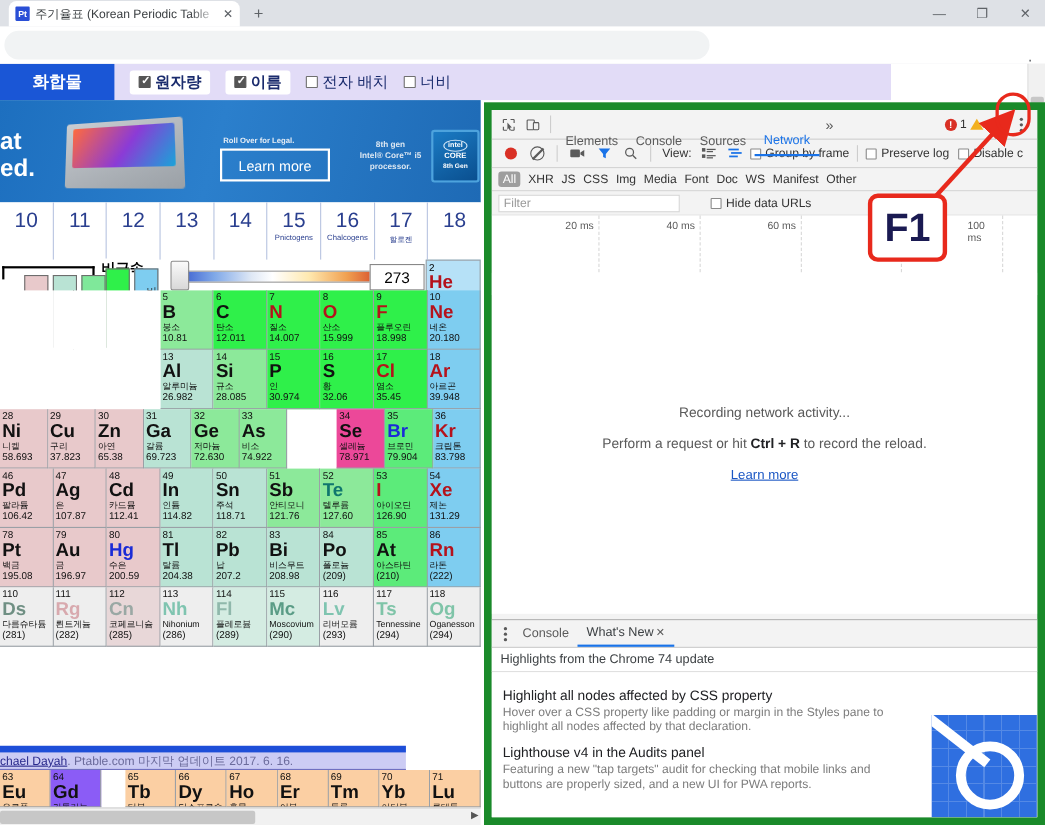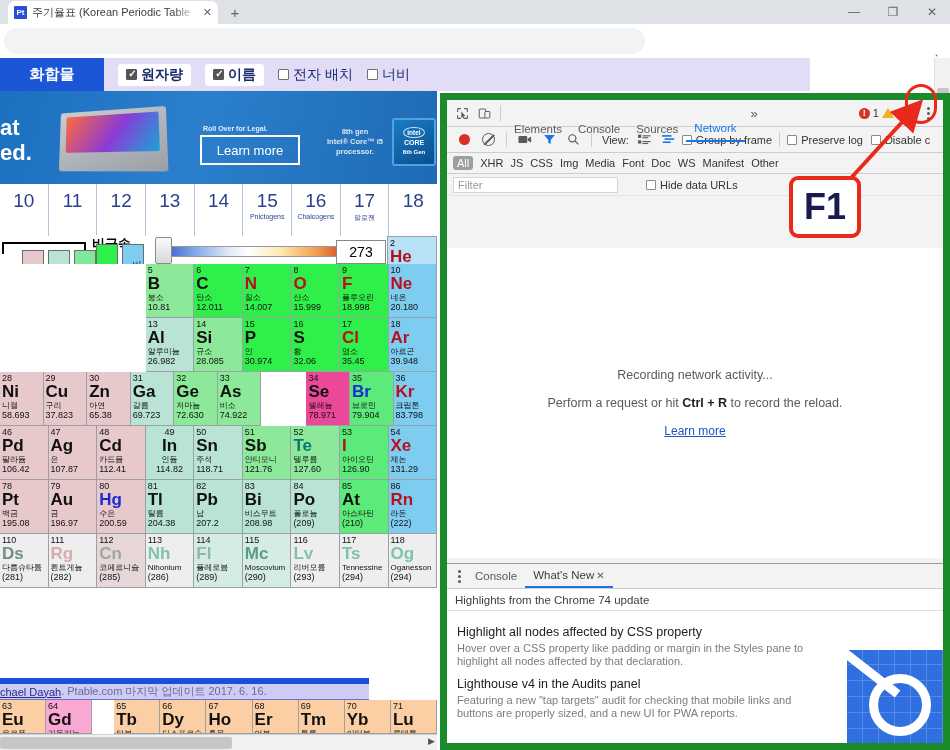--- a/index.html
+++ b/index.html
@@ -617,21 +617,21 @@
             <div class="sym" style="color:#111">Ag</div>
             <div class="kname">은</div>
             <div class="mass">107.87</div>
           </div>
           <div class="cell" style="background: rgb(232, 201, 203);">
             <div class="num">48</div>
             <div class="sym" style="color:#111">Cd</div>
             <div class="kname">카드뮴</div>
             <div class="mass">112.41</div>
           </div>
-          <div class="cell" style="background: rgb(185, 227, 212); text-align: center;">
+          <div class="cell" style="background: rgb(185, 227, 212);">
             <div class="num">49</div>
             <div class="sym" style="color:#111">In</div>
             <div class="kname">인듐</div>
             <div class="mass">114.82</div>
           </div>
           <div class="cell" style="background: rgb(185, 227, 212);">
             <div class="num">50</div>
             <div class="sym" style="color:#111">Sn</div>
             <div class="kname">주석</div>
             <div class="mass">118.71</div>
@@ -779,21 +779,21 @@
       <a href="#">chael Dayah</a>
         <span>. Ptable.com 마지막 업데이트 2017. 6. 16.</span>
     </div>
     <div id="lanth-row">
         <div class="prow" style="height: 34px;">
           <div class="cell" style="background: rgb(251, 207, 163);">
             <div class="num">63</div>
             <div class="sym" style="color:#111">Eu</div>
             <div class="kname">유로퓸</div>
           </div>
-          <div class="cell" style="background: #f9a8d4;">
+          <div class="cell" style="background: #8b5cf6;">
             <div class="num">64</div>
             <div class="sym" style="color:#111">Gd</div>
             <div class="kname">가돌리늄</div>
           </div>
           <div class="cell" style="background: rgb(251, 207, 163); margin-left: 22px;">
             <div class="num">65</div>
             <div class="sym" style="color:#111">Tb</div>
             <div class="kname">터븀</div>
           </div>
           <div class="cell" style="background: rgb(251, 207, 163);">
@@ -952,20 +952,32 @@
       </div>
 
     <div id="dt-filterbar">
       <div id="dt-filter-input">Filter</div>
       <div class="tb-item" style="margin-left:28px">
         <span class="tb-chk"></span>
         <span>Hide data URLs</span>
       </div>
     </div>
 
+    <div id="dt-timeline">
+        <div class="tl-tick" style="left: 96.8519px;"></div>
+        <div class="tl-lbl" style="left: 96.8519px;">20 ms</div>
+        <div class="tl-tick" style="left: 188.704px;"></div>
+        <div class="tl-lbl" style="left: 188.704px;">40 ms</div>
+        <div class="tl-tick" style="left: 280.556px;"></div>
+        <div class="tl-lbl" style="left: 280.556px;">60 ms</div>
+        <div class="tl-tick" style="left: 372.407px;"></div>
+        <div class="tl-lbl" style="left: 372.407px;">80 ms</div>
+        <div class="tl-tick" style="left: 464.259px;"></div>
+        <div class="tl-lbl" style="left: 464.259px;">100 ms</div>
+      </div>
 
     <div id="dt-empty">
       <div class="l1">Recording network activity...</div>
       <div class="l2">
         <span>Perform a request or hit </span><b>Ctrl + R</b><span> to record the reload.</span>
       </div>
       <div class="l3">Learn more</div>
     </div>
 
     <div id="dt-drawer">

